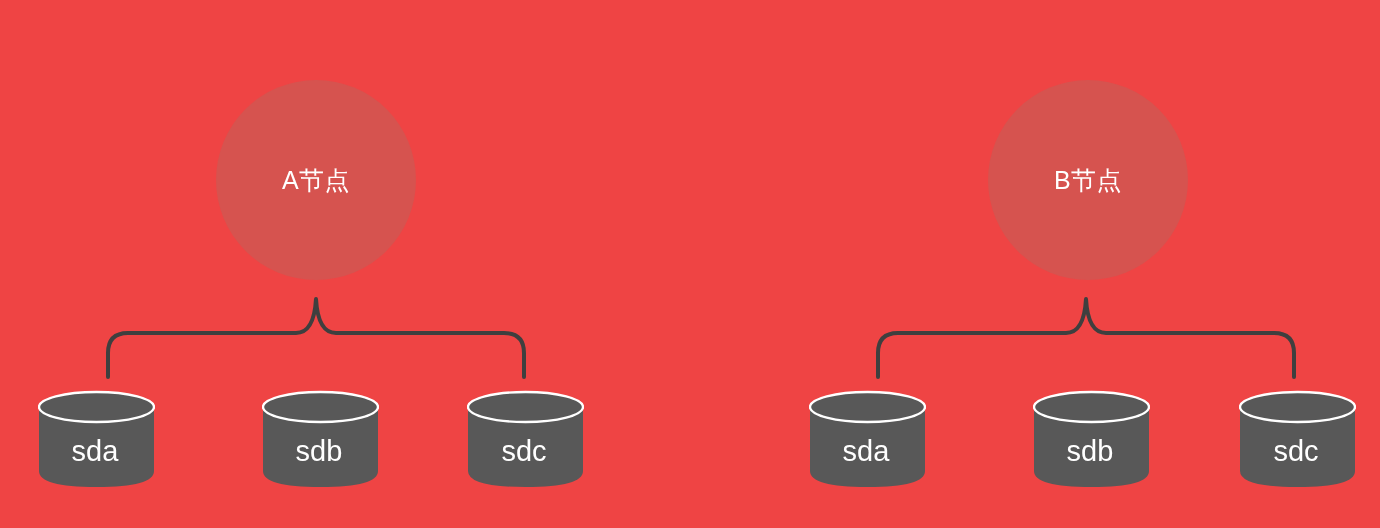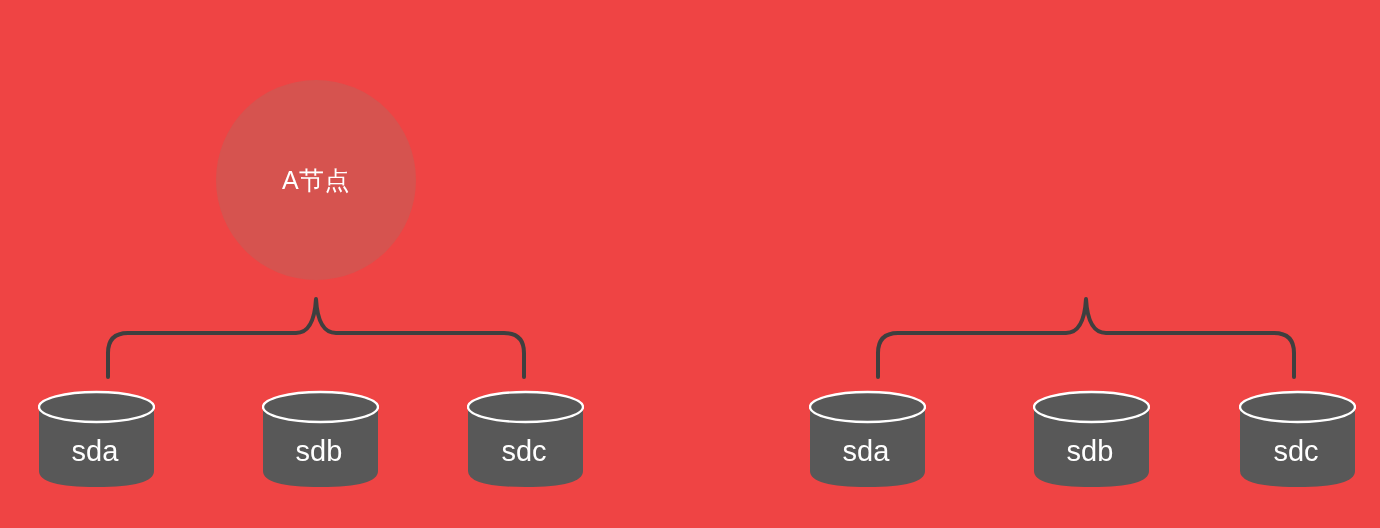--- a/index.html
+++ b/index.html
@@ -98,20 +98,23 @@
   </div>
 
   <div class="disk" id="disk-a-2" style="left: 467px; top: 390px;">
     <svg width="117" height="98" viewBox="0 0 117 98">
       <path d="M 1,17 L 1,81 Q 1,97 58.5,97 Q 116,97 116,81 L 116,17 Z" fill="#585858"></path>
       <ellipse cx="58.5" cy="17" rx="57.5" ry="15" fill="#585858" stroke="#ffffff" stroke-width="2.4"></ellipse>
     </svg>
     <div class="disk-label">sdc</div>
   </div>
 
+  <div class="node-circle" id="node-b" style="left: 988px; top: 80px; width: 200px; height: 200px; background: rgb(214, 83, 79);">
+    <span class="node-label">B节点</span>
+  </div>
 
   <div class="brace-wrap" id="brace-b" style="left: 866px; top: 295px;">
     <svg width="440" height="82" viewBox="0 0 440 82">
       <path class="brace-path" d="M 12,82 L 12,58 Q 12,38 32,38 L 200,38 Q 218,38 220,4 Q 222,38 240,38 L 408,38 Q 428,38 428,58 L 428,82" fill="none" stroke="#3f3f3f" stroke-width="4" stroke-linecap="round" stroke-linejoin="round"></path>
     </svg>
   </div>
 
   <div class="disk" id="disk-b-0" style="left: 809px; top: 390px;">
     <svg width="117" height="98" viewBox="0 0 117 98">
       <path d="M 1,17 L 1,81 Q 1,97 58.5,97 Q 116,97 116,81 L 116,17 Z" fill="#585858"></path>

